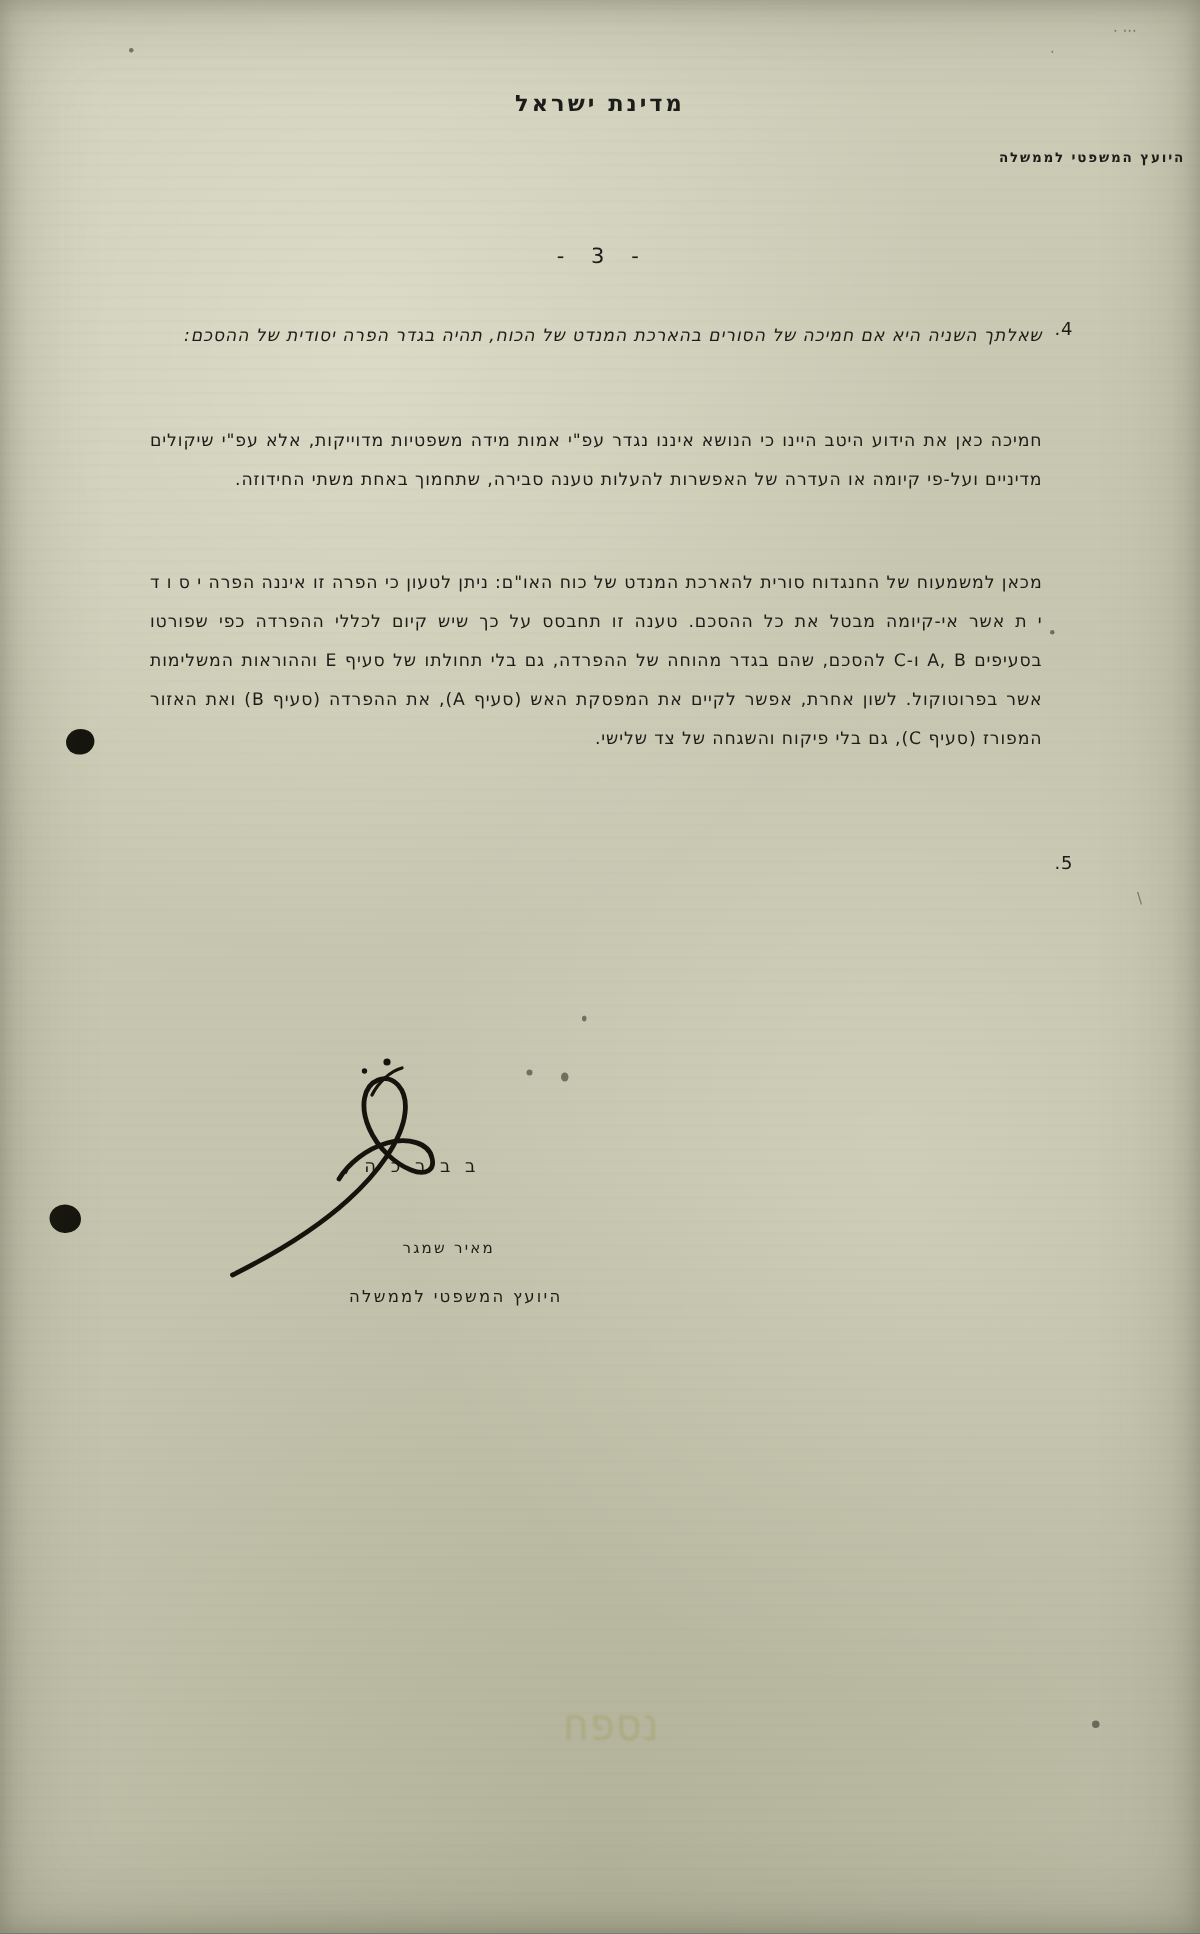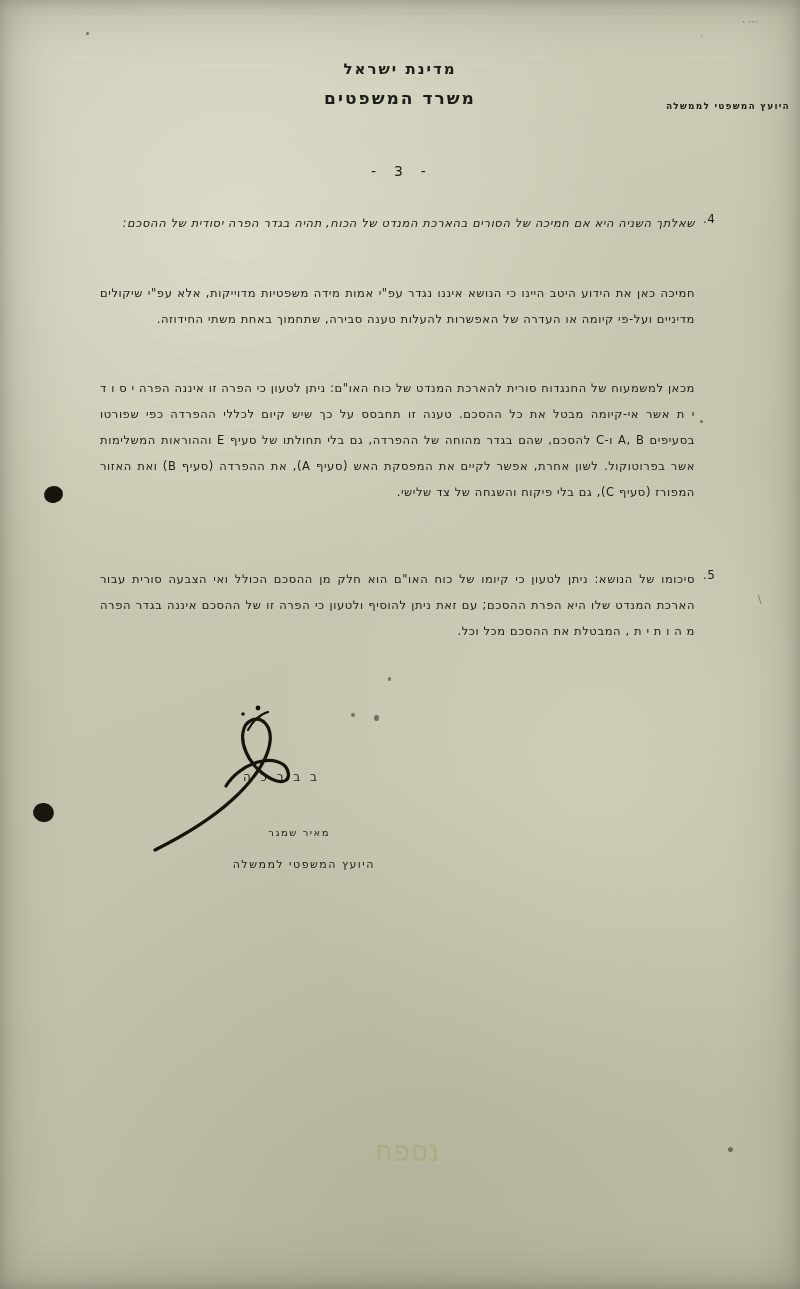--- a/index.html
+++ b/index.html
@@ -186,35 +186,33 @@
   }
 </style>
 </head>
 <body>
 
 <div id="page">
   <div id="paper"></div>
   <div id="streaks"></div>
 
   <div class="doc-text" id="hdr-state">מדינת ישראל</div>
-  <div class="doc-text" id="hdr-ministry">משרד המשפטים</div>
   <div id="hdr-adviser-inner">היועץ המשפטי לממשלה</div>
   <div class="doc-text" id="page-number">-  3  -</div>
 
   <div class="marker" style="top:212px; left:703px;">4.</div>
 
   <div class="para" style="top:210px; right:105px; width:595px;font-style:italic;">שאלתך השניה היא אם חמיכה של הסורים בהארכת המנדט של הכוח, תהיה בגדר הפרה יסודית של ההסכם:</div>
 
   <div class="para" style="top:280px; right:105px; width:595px;">חמיכה כאן את הידוע היטב היינו כי הנושא איננו נגדר עפ"י אמות מידה משפטיות מדוייקות, אלא עפ"י שיקולים מדיניים ועל-פי קיומה או העדרה של האפשרות להעלות טענה סבירה, שתחמוך באחת משתי החידוזה.</div>
 
   <div class="para" style="top:375px; right:105px; width:595px;">מכאן למשמעוח של החנגדוח סורית להארכת המנדט של כוח האו"ם: ניתן לטעון כי הפרה זו איננה הפרה  י ס ו ד י ת   אשר אי-קיומה מבטל את כל ההסכם. טענה זו תחבסס על כך שיש קיום לכללי ההפרדה כפי שפורטו בסעיפים A, B ו-C להסכם, שהם בגדר מהוחה של ההפרדה, גם בלי תחולתו של סעיף E  וההוראות המשלימות אשר בפרוטוקול. לשון אחרת, אפשר לקיים את המפסקת האש (סעיף A), את ההפרדה (סעיף B) ואת האזור המפורז (סעיף C), גם בלי פיקוח והשגחה של צד שלישי.</div>
 
   <div class="marker" style="top:568px; left:703px;">5.</div>
 
-  <div class="para" style="top:566px; right:105px; width:595px;">סיכומו של הנושא:  ניתן לטעון כי קיומו של כוח האו"ם הוא חלק מן ההסכם הכולל ואי הצבעה סורית עבור הארכת המנדט שלו היא הפרת ההסכם; עם זאת ניתן להוסיף ולטעון כי הפרה זו של ההסכם איננה בגדר הפרה   מ ה ו ת י ת ,  המבטלת את ההסכם מכל וכל.</div>
 
   <div id="sig-greeting">ב ב ר כ ה ,</div>
 
   <svg id="signature-stroke" viewBox="0 0 200 160">
     <path d="M15 150 C 45 135, 70 120, 92 100 C 112 82, 128 60, 130 42 C 132 26, 122 16, 112 20 C 102 24, 100 38, 106 52 C 112 66, 124 76, 134 80 C 144 84, 150 80, 148 72 C 146 62, 132 58, 118 62 C 104 66, 92 76, 86 86" fill="none" stroke="#14140d" stroke-width="3.2" stroke-linecap="round"></path>
     <path d="M108 30 C 112 22, 120 14, 128 12" fill="none" stroke="#14140d" stroke-width="2.2" stroke-linecap="round"></path>
     <circle cx="118" cy="8" r="2.4" fill="#14140d"></circle>
     <circle cx="103" cy="14" r="1.8" fill="#14140d"></circle>
   </svg>
 

